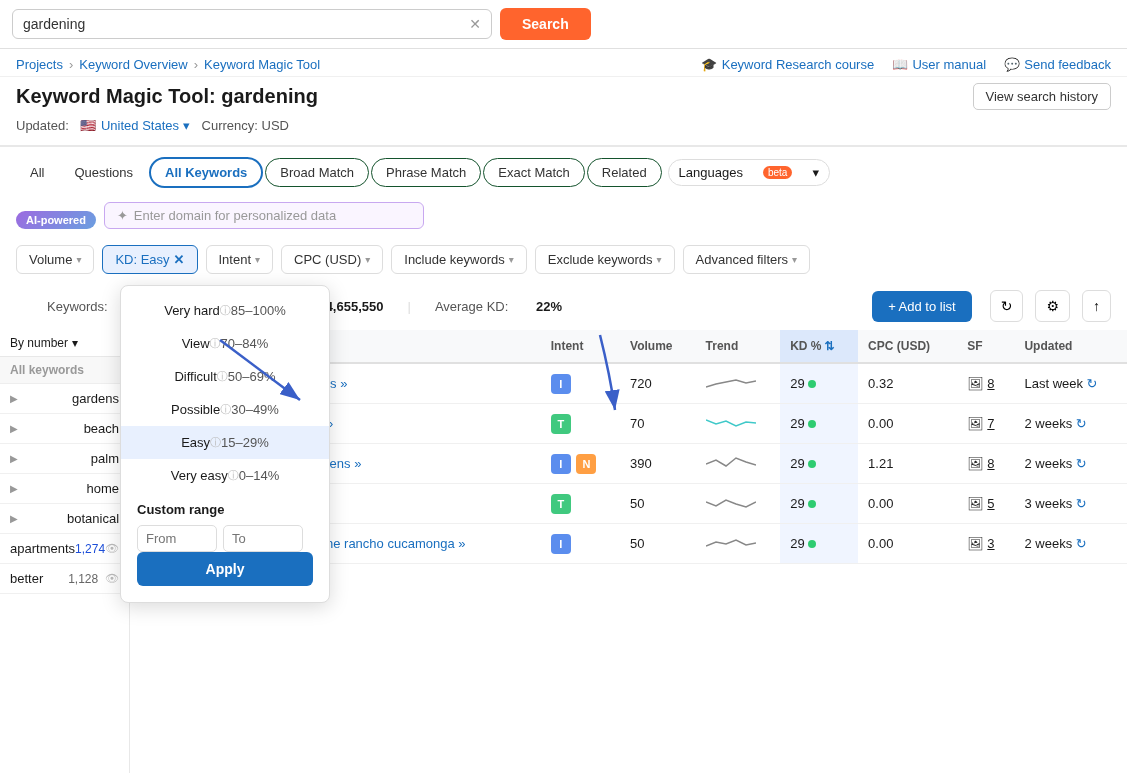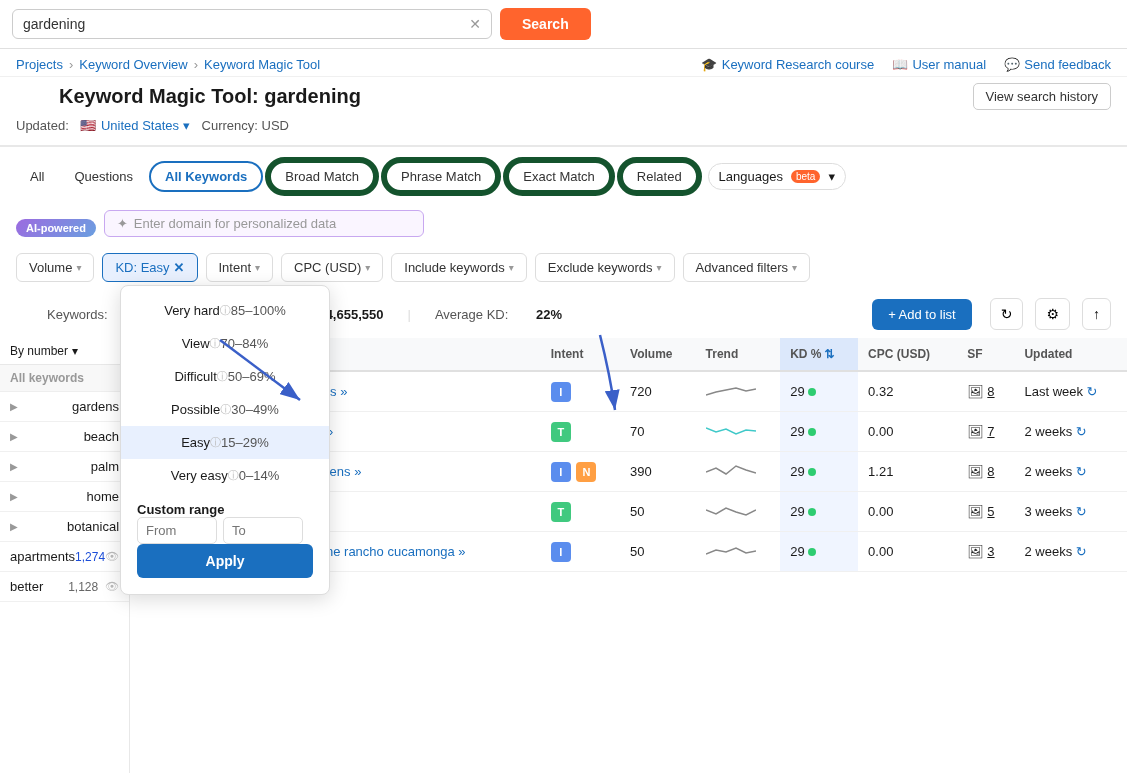--- a/index.html
+++ b/index.html
@@ -16,34 +16,34 @@
     .breadcrumb { display: flex; align-items: center; gap: 6px; padding: 10px 16px 4px; font-size: 13px; color: #666; }
     .breadcrumb a { color: #1a6fbf; text-decoration: none; }
     .breadcrumb .sep { color: #999; }
 
     
     .top-links { position: absolute; top: 52px; right: 14px; display: flex; gap: 18px; align-items: center; font-size: 13px; }
     .top-links a { color: #1a6fbf; text-decoration: none; display: flex; align-items: center; gap: 4px; }
     .view-history-btn { border: 1px solid #ccc; border-radius: 5px; padding: 5px 12px; background: #fff; cursor: pointer; font-size: 13px; color: #333; }
 
     
-    .page-title { padding: 4px 16px 4px; font-size: 20px; font-weight: 700; margin-left: 43px; }
+    .page-title { padding: 4px 16px 4px; font-size: 20px; font-weight: 700; }
     .page-title span { color: #1a1a1a; font-weight: 400; }
     .page-title strong { font-weight: 700; }
 
     
     .db-row { padding: 4px 16px 12px; display: flex; align-items: center; gap: 12px; font-size: 13px; color: #555; border-bottom: 2px solid #e8e8e8; }
     .db-row a { color: #1a6fbf; text-decoration: none; display: flex; align-items: center; gap: 4px; }
 
     
     .tabs-row { display: flex; align-items: center; gap: 2px; padding: 10px 16px 8px; }
-    .tab { padding: 6px 14px; border-radius: 20px; border: 6px solid #14532d; background: #fff; cursor: pointer; font-size: 13px; color: #333; white-space: nowrap; }
+    .tab { padding: 6px 14px; border-radius: 20px; border: 1px solid #14532d; background: #fff; cursor: pointer; font-size: 13px; color: #333; white-space: nowrap; }
     .tab.active { background: #fff; border: 2px solid #1a6fbf; color: #1a6fbf; font-weight: 600; }
     .tab.plain { border: none; background: transparent; }
-    .languages-btn { display: flex; align-items: center; gap: 8px; border: 1px solid #ddd; border-radius: 20px; padding: 5px 10px; cursor: pointer; background: #fff; font-size: 13px; margin-left: 4px; justify-content: flex-end; }
+    .languages-btn { display: flex; align-items: center; gap: 20px; border: 1px solid #ddd; border-radius: 20px; padding: 5px 10px; cursor: pointer; background: #fff; font-size: 13px; margin-left: 4px; justify-content: flex-end; }
     .beta-badge { background: #ff642d; color: #fff; font-size: 10px; border-radius: 10px; padding: 1px 5px; }
 
     
     .ai-row { padding: 6px 16px 10px; display: flex; align-items: flex-end; gap: 8px; }
     .ai-badge { background: linear-gradient(135deg, #9c6be0, #6a9fe0); color: #fff; font-size: 11px; border-radius: 12px; padding: 3px 10px; font-weight: 600; }
     .domain-input-wrap { display: flex; align-items: center; gap: 6px; border: 1px solid #c8a8f0; border-radius: 6px; padding: 5px 12px; background: #faf5ff; width: 320px; cursor: text; }
     .domain-input-wrap span { color: #999; font-size: 13px; }
     .sparkle-icon { color: #9c6be0; }
 
     
@@ -78,21 +78,21 @@
     .intent-n { background: #ff9f43; }
     .green-dot { display: inline-block; width: 8px; height: 8px; border-radius: 50%; background: #2ecc71; }
 
     
     .kd-dropdown { position: absolute; top: 285px; left: 120px; background: #fff; border: 1px solid #ddd; border-radius: 8px; box-shadow: 0 4px 20px rgba(0,0,0,0.15); width: 210px; z-index: 100; padding: 8px 0 12px; }
     .kd-option { display: flex; justify-content: center; align-items: center; padding: 9px 16px; cursor: pointer; font-size: 13px; }
     .kd-option.selected { background: #e8f0fe; }
     .kd-range { color: #555; font-size: 13px; }
     .kd-info { color: #bbb; font-size: 11px; cursor: pointer; }
     .custom-range { padding: 10px 16px 4px; }
-    .custom-range-label { font-weight: 700; font-size: 13px; }
+    .custom-range-label { font-weight: 700; font-size: 13px; margin-bottom: 8px; }
     .range-inputs { display: flex; gap: 6px; }
     .range-input { border: 1px solid #ddd; border-radius: 5px; padding: 5px 8px; width: 80px; font-size: 13px; outline: none; }
     .apply-btn { background: #1a6fbf; color: #fff; border: none; border-radius: 6px; padding: 9px; font-size: 14px; font-weight: 600; cursor: pointer; width: 100%; }
 
     .checkbox-cell { width: 30px; }
     input[type="checkbox"] { cursor: pointer; }
 
     .th-sort { display: inline-flex; align-items: center; gap: 3px; }
     .sort-icon { color: #1a6fbf; font-size: 12px; }
 

